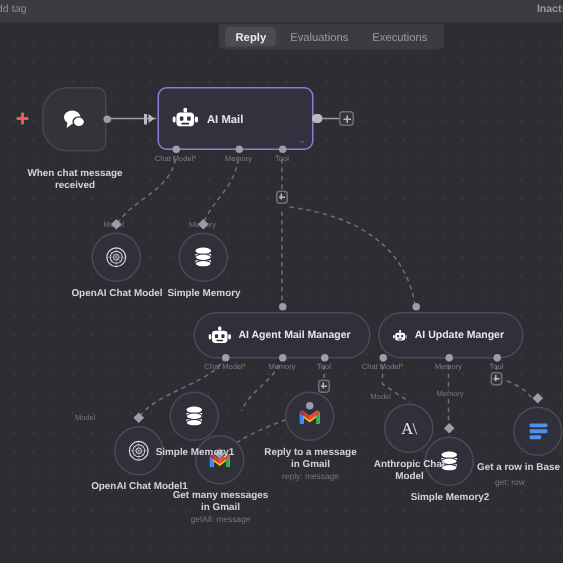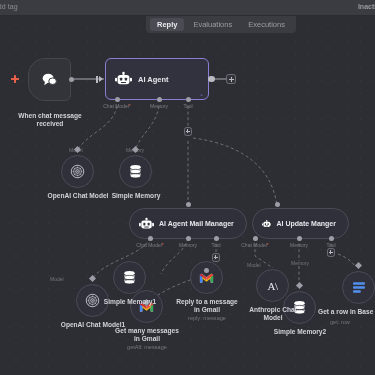--- a/index.html
+++ b/index.html
@@ -279,21 +279,21 @@
     <div class="node-agent-box" style="left:105px; top:42px;">
       <svg class="ico robot-lg" viewBox="0 0 26 24">
         <rect x="4" y="6" width="18" height="14" rx="4" fill="#ffffff"></rect>
         <rect x="11.2" y="1" width="3.6" height="5" rx="1.6" fill="#ffffff"></rect>
         <rect x="0" y="10" width="3.2" height="6" rx="1.6" fill="#ffffff"></rect>
         <rect x="22.8" y="10" width="3.2" height="6" rx="1.6" fill="#ffffff"></rect>
         <rect x="7.5" y="10" width="3.6" height="4.4" rx="1" fill="#31323d"></rect>
         <rect x="14.9" y="10" width="3.6" height="4.4" rx="1" fill="#31323d"></rect>
         <rect x="9" y="16.4" width="8" height="1.8" rx=".9" fill="#31323d"></rect>
       </svg>
-      <span class="ntitle">AI Agent</span>
+      <span class="ntitle">AI Mail</span>
       <span class="node-sel-badge">⌄</span>
     </div>
     <div class="dot lg" style="left:208px; top:59.5px;"></div>
     <div class="plusbtn" style="left:226px; top:58px;"></div>
 
     <div class="dot" style="left:114.5px; top:81px;"></div>
     <div class="dot" style="left:156.5px; top:81px;"></div>
     <div class="dot" style="left:185.5px; top:81px;"></div>
     <div class="portlabel" style="left:96px; top:88px; width:42px;"><span>Chat Model</span><span class="req">*</span></div>
     <div class="portlabel" style="left:143px; top:88px; width:32px;">Memory</div>

